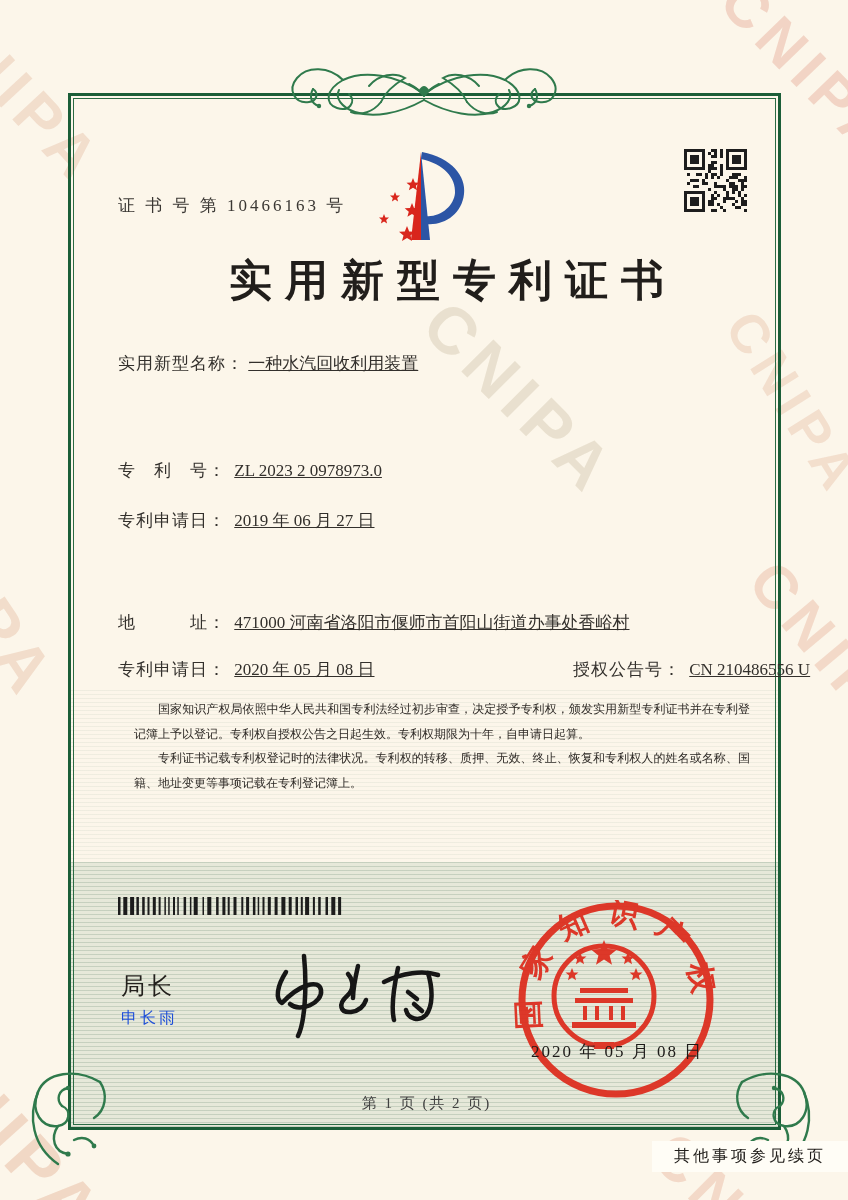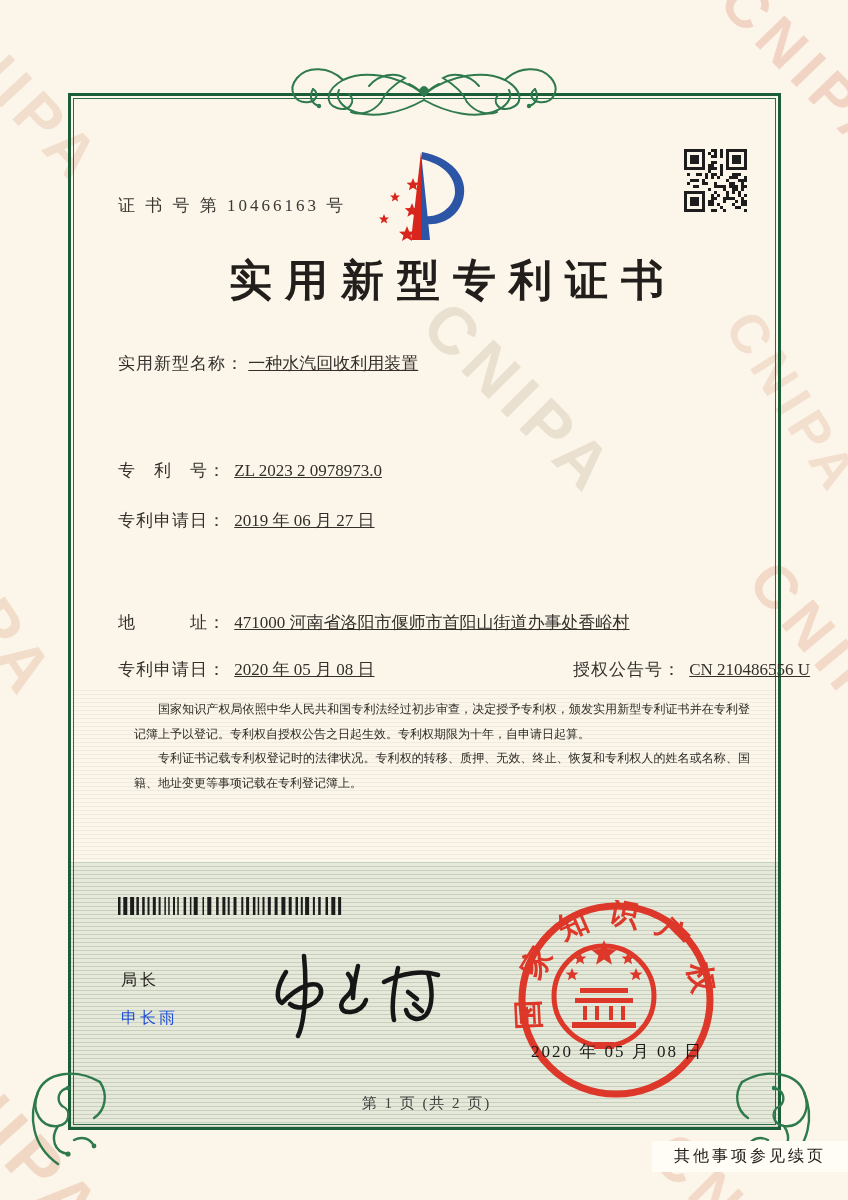--- a/index.html
+++ b/index.html
@@ -49,21 +49,21 @@
   .fpair2{position:absolute;left:455px;top:0;}
   .r1{top:352px;} .r2{top:409px;} .r3{top:459px;} .r4{top:509px;}
   .r5{top:560px;} .r6{top:611px;} .r7{top:658px;}
 
   .paras{position:absolute;left:118px;top:697px;width:616px;font-size:12px;
          line-height:24.6px;text-align:justify;color:#2e2a26;margin-left:16px;}
   .paras p{margin:0;text-indent:2em;}
 
   .barcode{position:absolute;left:118px;top:897px;}
 
-  .officer-role{position:absolute;left:121px;top:970px;font-size:16px;letter-spacing:3px;color:#23201d;}
+  .officer-role{position:absolute;left:121px;top:970px;font-size:24px;letter-spacing:3px;color:#23201d;}
   .officer-name{position:absolute;left:121px;top:1008px;font-size:16px;letter-spacing:3px;color:#1d4ed8;}
   .signature{position:absolute;left:248px;top:946px;}
 
   .seal{position:absolute;left:512px;top:900px;opacity:.93;}
   .seal-date{position:absolute;left:531px;top:1040px;font-size:17px;letter-spacing:2px;color:#1c1a18;}
 
   .page-info{position:absolute;left:68px;right:63px;top:1094px;text-align:center;
              font-size:15px;letter-spacing:2px;color:#404040;}
   .note-box{position:absolute;left:0;right:0;top:1141px;text-align:right;}
   .note-box span{display:inline-block;background:#fffdf6;padding:5px 22px;

